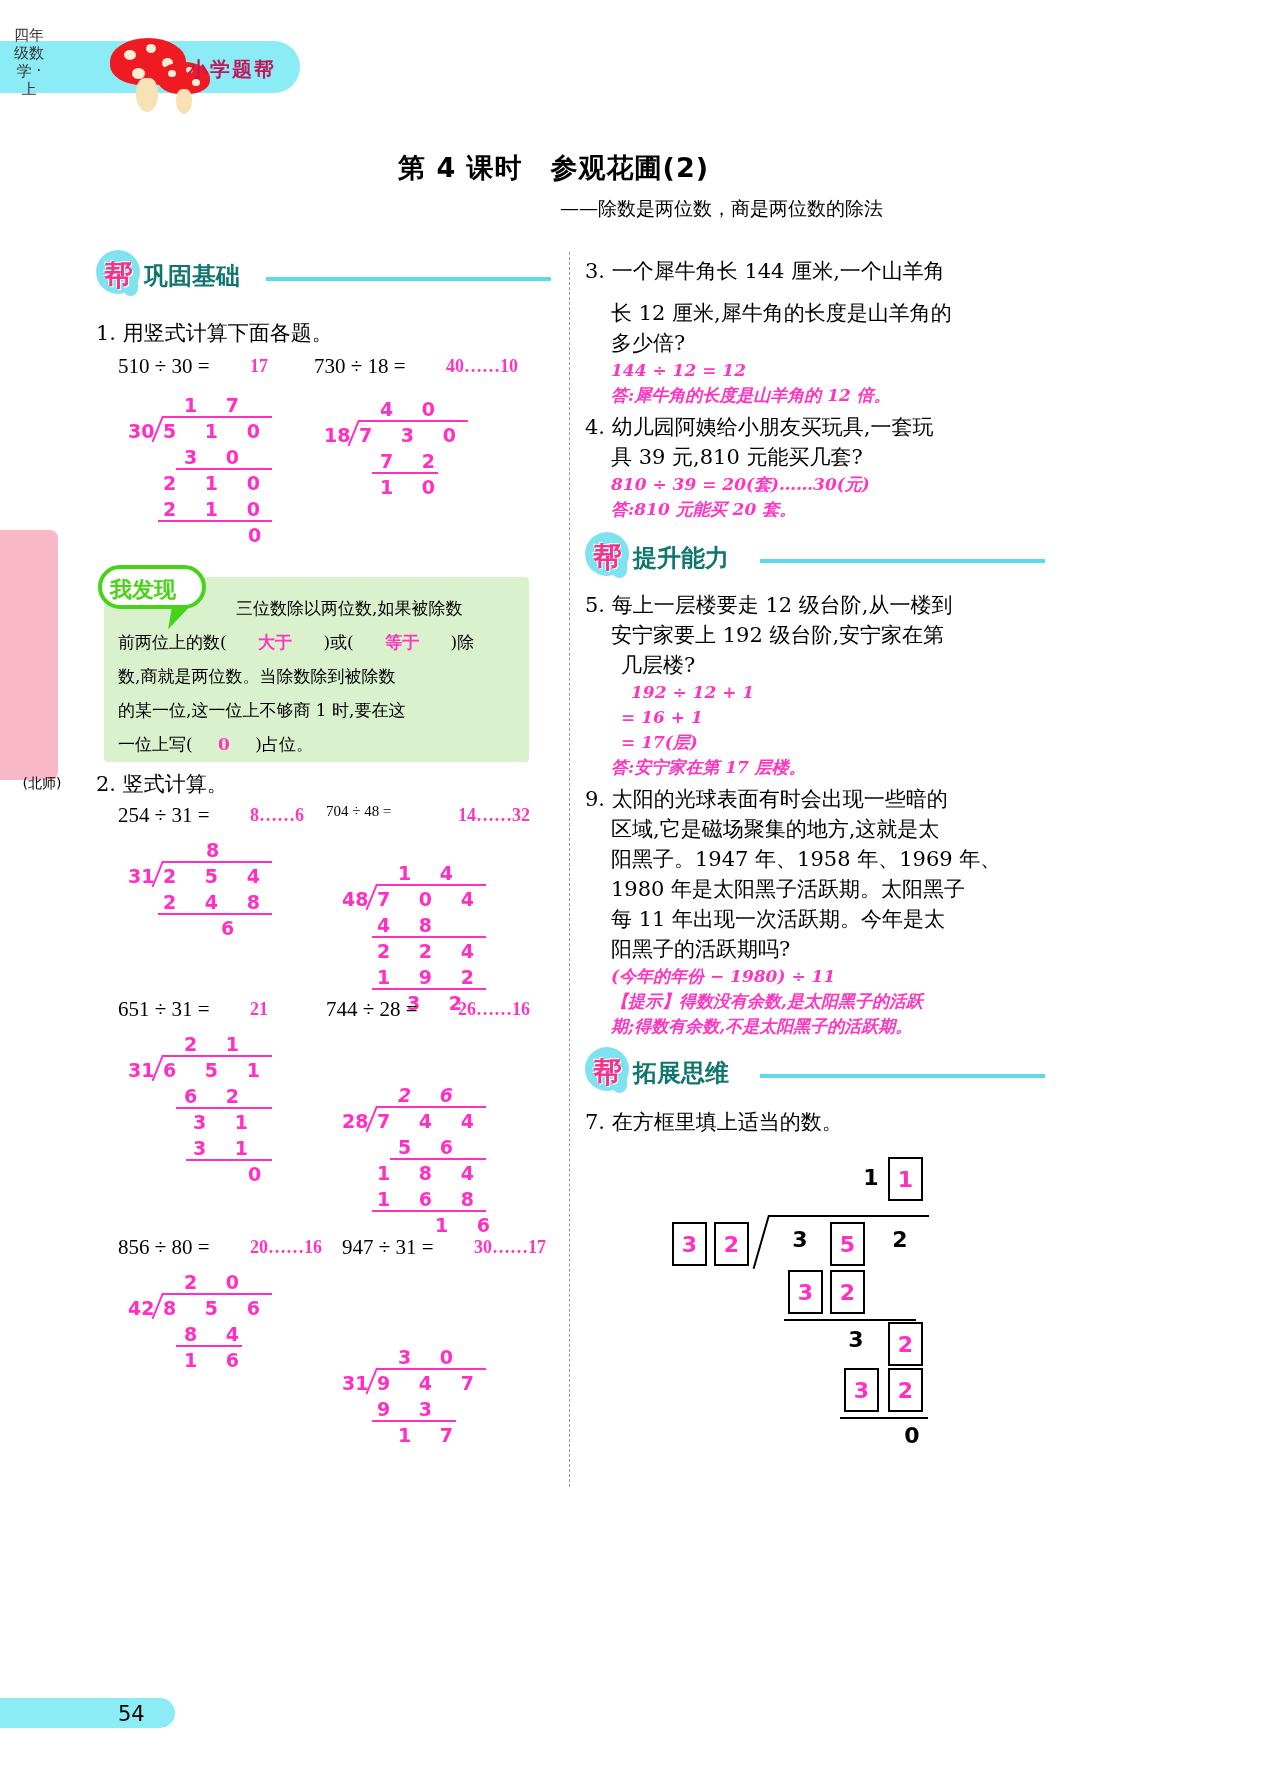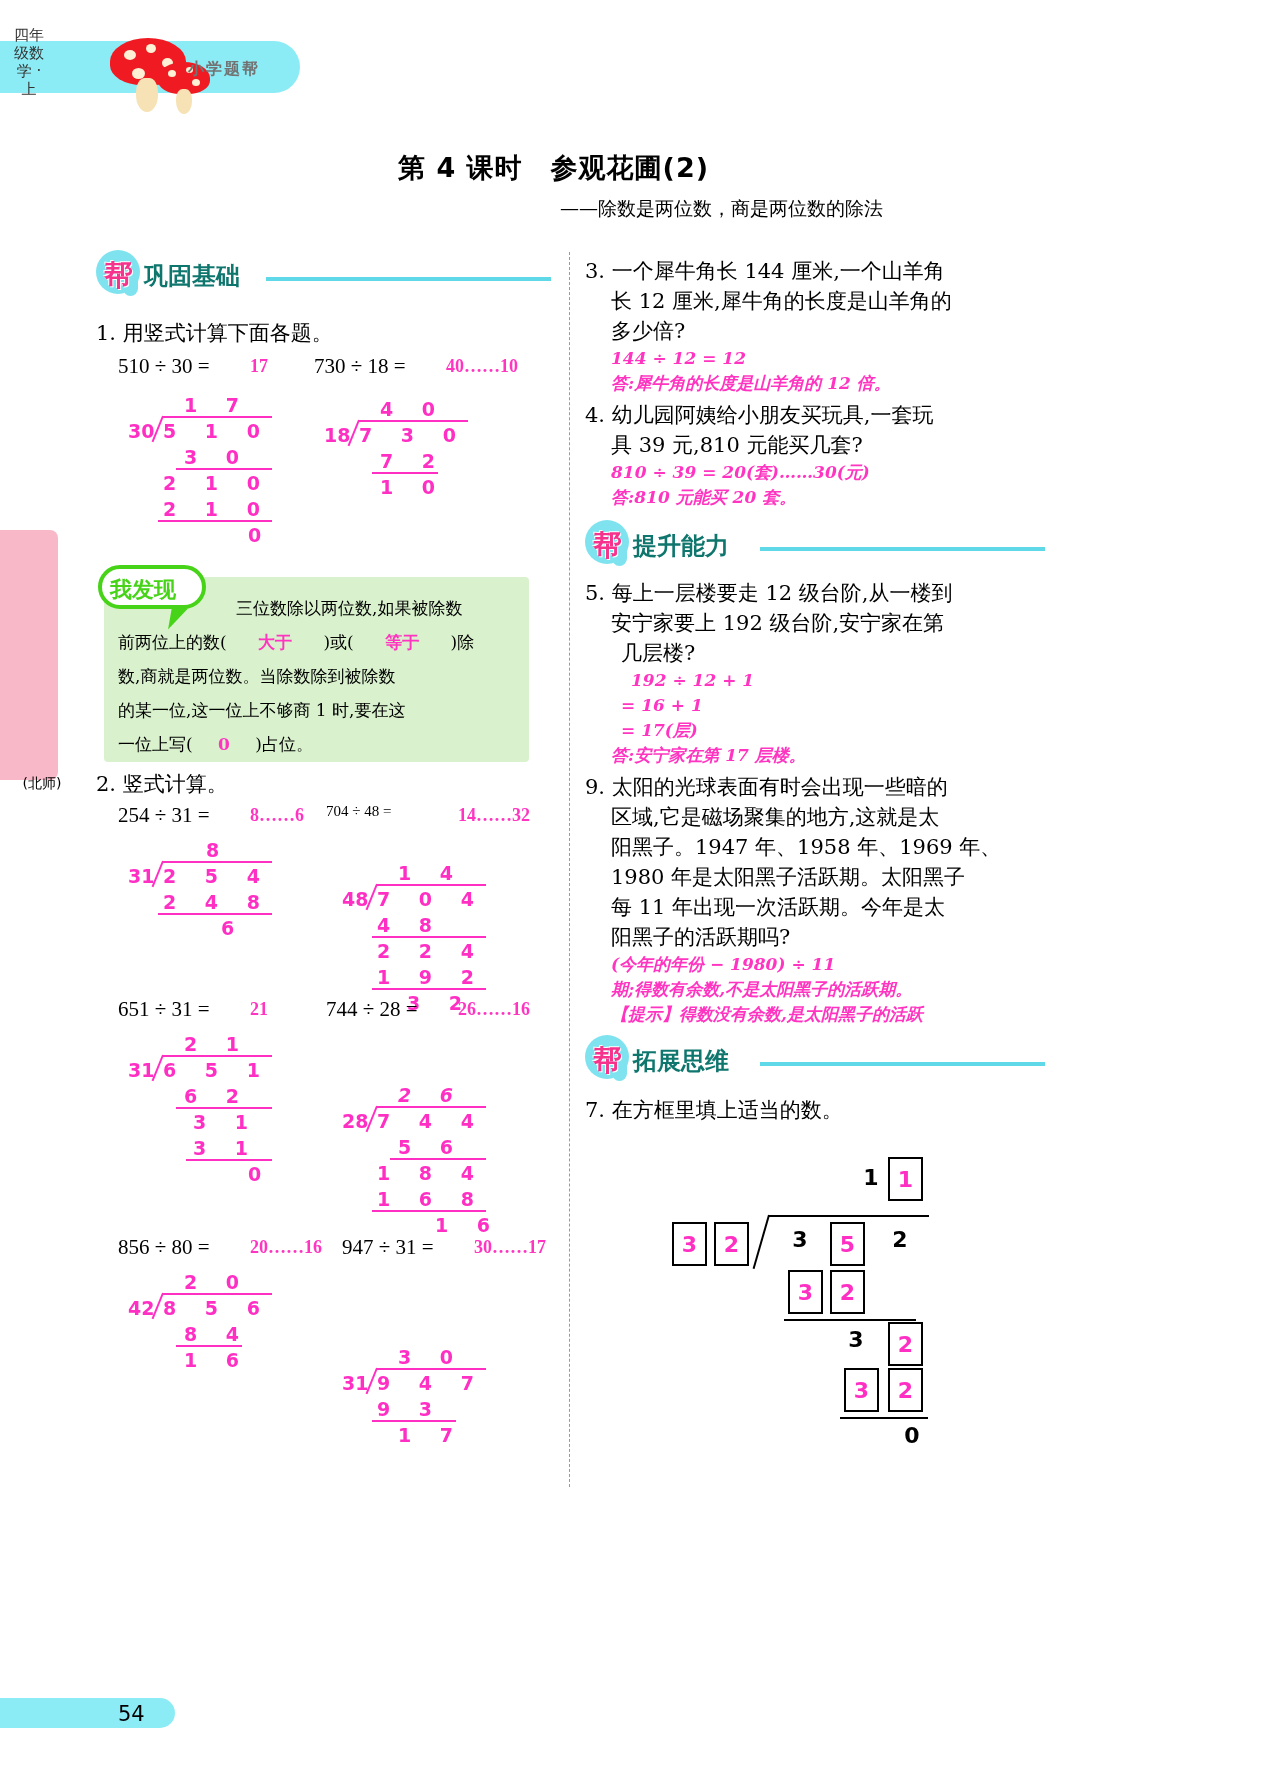--- a/index.html
+++ b/index.html
@@ -12,21 +12,21 @@
     overflow: hidden;
   }
   
   #top-banner{
     position:absolute; left:0; top:41px; width:300px; height:52px;
     background:#8cecf5; border-radius:0 26px 26px 0;
   }
   #banner-brand{
     position:absolute; left:188px; top:54px; width:130px; height:30px;
     font-family:"DejaVu Sans","Liberation Sans",sans-serif;
-    font-size:16px; font-weight:700; color:#737373; letter-spacing:2px;
+    font-size:20px; font-weight:700; color:#be185d; letter-spacing:2px;
     line-height:30px;
   }
   .mush{ position:absolute; }
   .mush .cap{
     position:absolute; left:0; top:0; border-radius:50% 50% 42% 42%;
     background:#f01b22;
   }
   .mush .stem{
     position:absolute; background:#f6e2b4; border-radius:40% 40% 50% 50%;
   }
@@ -366,21 +366,21 @@
   <div id="discover-tail"></div>
   <div id="discover-bubble">
     <div id="discover-bubble-label">我发现</div>
   </div>
 </div>
 
 <div id="col-right">
 
   <div class="q" style="margin-top:6px;">
     <div>3. 一个犀牛角长 144 厘米,一个山羊角</div>
-    <div style="margin-left:26px;">长 12 厘米,犀牛角的长度是山羊角的</div>
+    <div style="margin-left:26px;margin-top:12px;">长 12 厘米,犀牛角的长度是山羊角的</div>
     <div style="margin-left:26px;">多少倍?</div>
   </div>
   <div class="ans" style="margin-left:26px;">144 ÷ 12 = 12</div>
   <div class="ans" style="margin-left:26px;">答:犀牛角的长度是山羊角的 12 倍。</div>
 
   <div class="q" style="margin-top:4px;">
     <div>4. 幼儿园阿姨给小朋友买玩具,一套玩</div>
     <div style="margin-left:26px;">具 39 元,810 元能买几套?</div>
   </div>
   <div class="ans" style="margin-left:26px;">810 ÷ 39 = 20(套)……30(元)</div>
@@ -405,24 +405,24 @@
 
   <div class="q" style="margin-top:4px;">
     <div>9. 太阳的光球表面有时会出现一些暗的</div>
     <div style="margin-left:26px;">区域,它是磁场聚集的地方,这就是太</div>
     <div style="margin-left:26px;">阳黑子。1947 年、1958 年、1969 年、</div>
     <div style="margin-left:26px;">1980 年是太阳黑子活跃期。太阳黑子</div>
     <div style="margin-left:26px;">每 11 年出现一次活跃期。今年是太</div>
     <div style="margin-left:26px;">阳黑子的活跃期吗?</div>
   </div>
   <div class="ans" style="margin-left:26px;">(今年的年份 − 1980) ÷ 11</div>
-  <div class="ans" style="margin-left:26px;">期;得数有余数,不是太阳黑子的活跃期。</div>
   <div class="ans" style="margin-left:26px;">
     <span>【提示】</span><span>得数没有余数,是太阳黑子的活跃</span>
   </div>
+  <div class="ans" style="margin-left:26px;">期;得数有余数,不是太阳黑子的活跃期。</div>
 
   <div class="sec" style="margin-top:8px;">
     <div class="blob"></div>
     <div class="bang">帮</div>
     <div class="sec-label">拓展思维</div>
     <div class="rule" style="width:285px;"></div>
   </div>
 
   <div class="q" style="margin-top:14px;">7. 在方框里填上适当的数。</div>
 </div>

